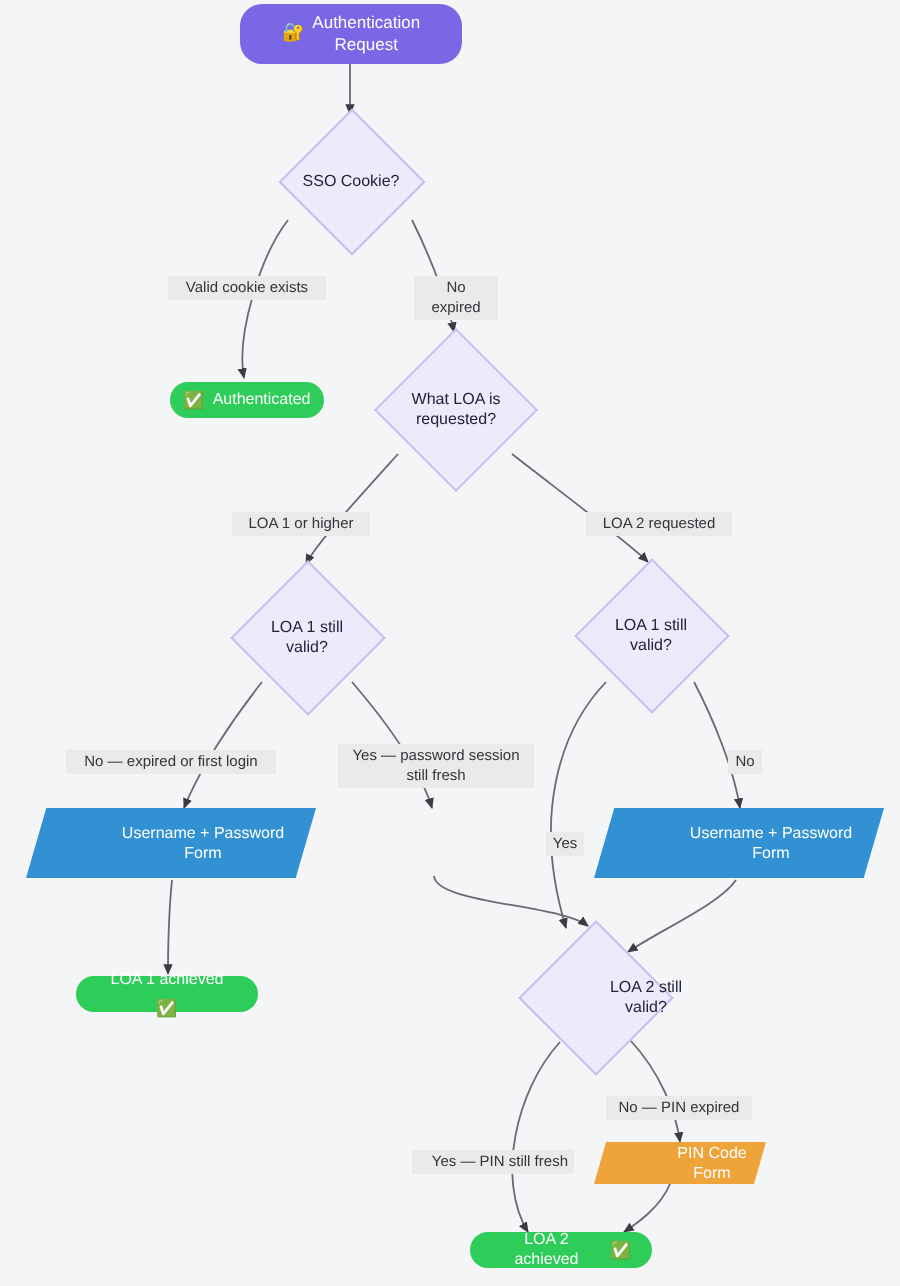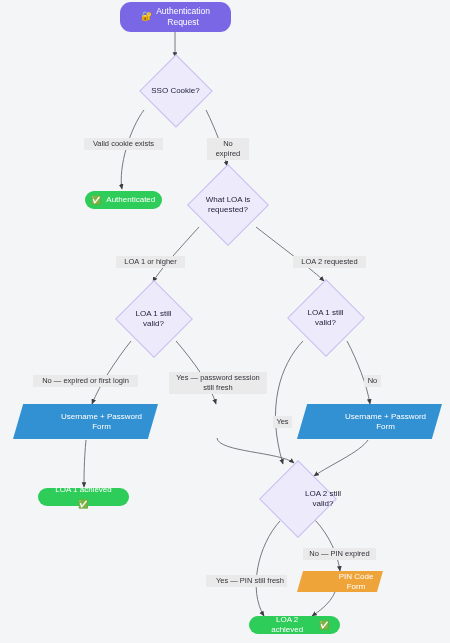--- a/index.html
+++ b/index.html
@@ -206,21 +206,21 @@
   <div class="node n-diamond" style="left:255px; top:462px; width:86px; height:74px;justify-content:flex-end;">
     <span class="dia" style="width:53px; height:53px;"></span>
     <span class="dlbl">LOA 2 still
 valid?</span>
   </div>
 
   <div class="node n-para orange" style="left:297px; top:571px; width:86px; height:21px;">
     <span class="lbl">PIN Code Form</span>
   </div>
 
-  <div class="node n-green" style="left:249px; top:616px; width:91px; height:18px;">
+  <div class="node n-green" style="left:235px; top:616px; width:91px; height:18px;">
     <span class="lbl">LOA 2 achieved</span>
     <span class="chk">✅</span>
   </div>
 
   <div class="elabel" style="left:84px; top:138px; width:79px;">Valid cookie exists</div>
 
   <div class="elabel" style="left:207px; top:138px; width:42px;">No expired</div>
 
   <div class="elabel" style="left:116px; top:256px; width:69px;">LOA 1 or higher</div>
 

